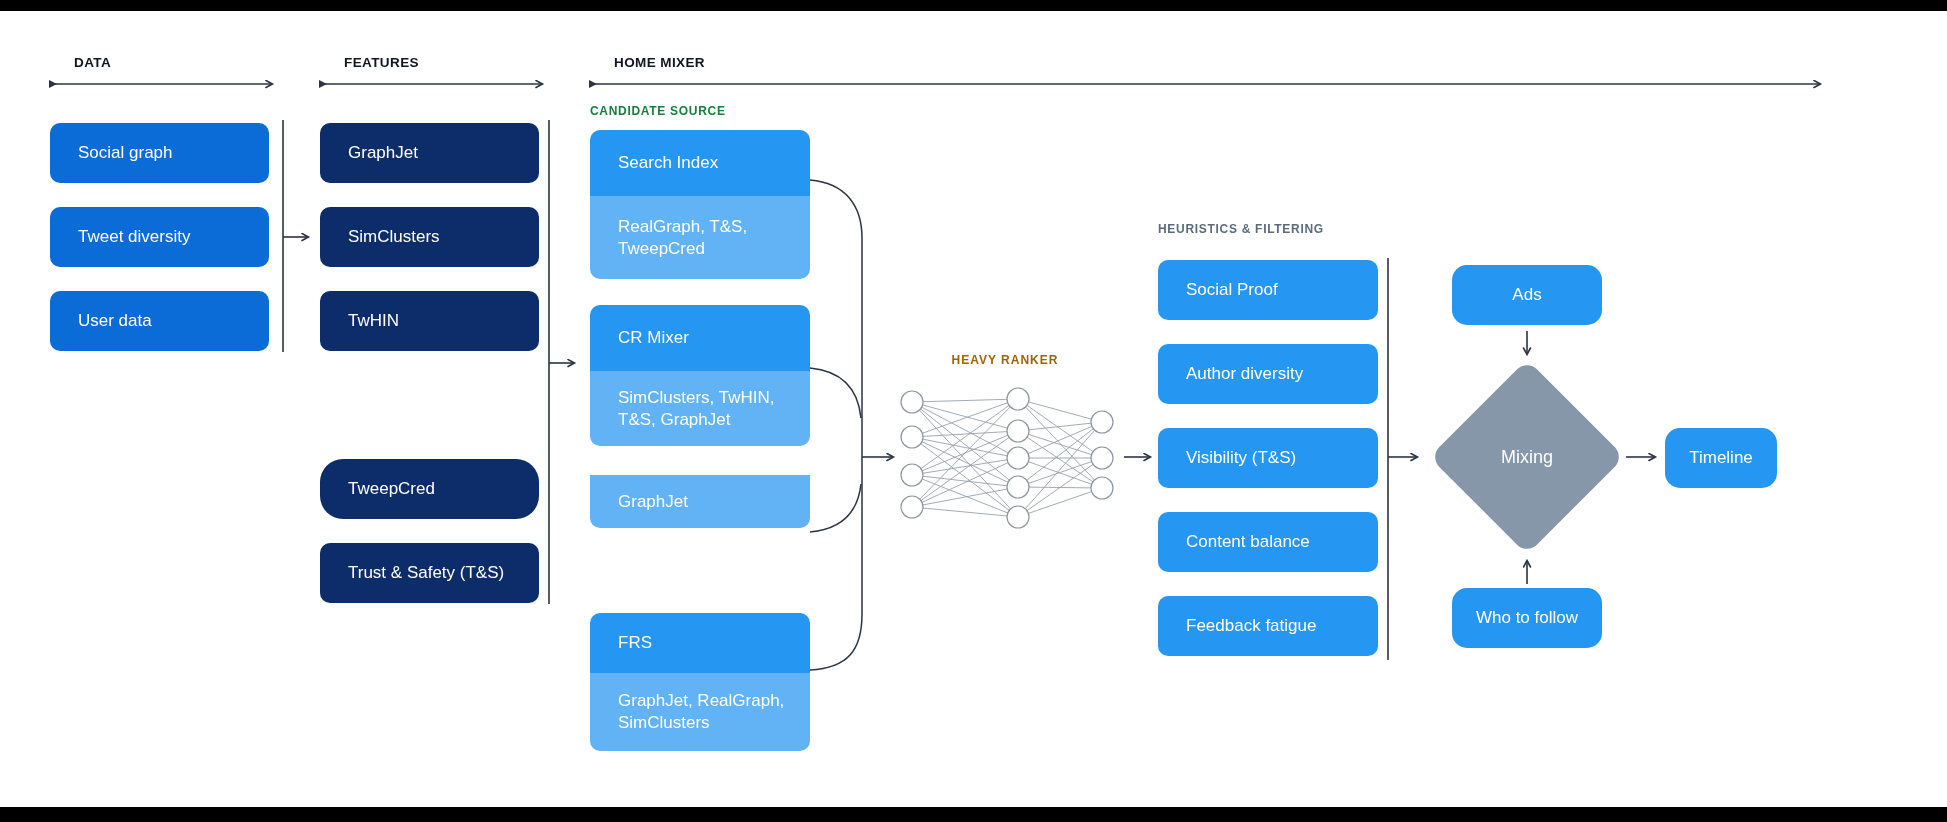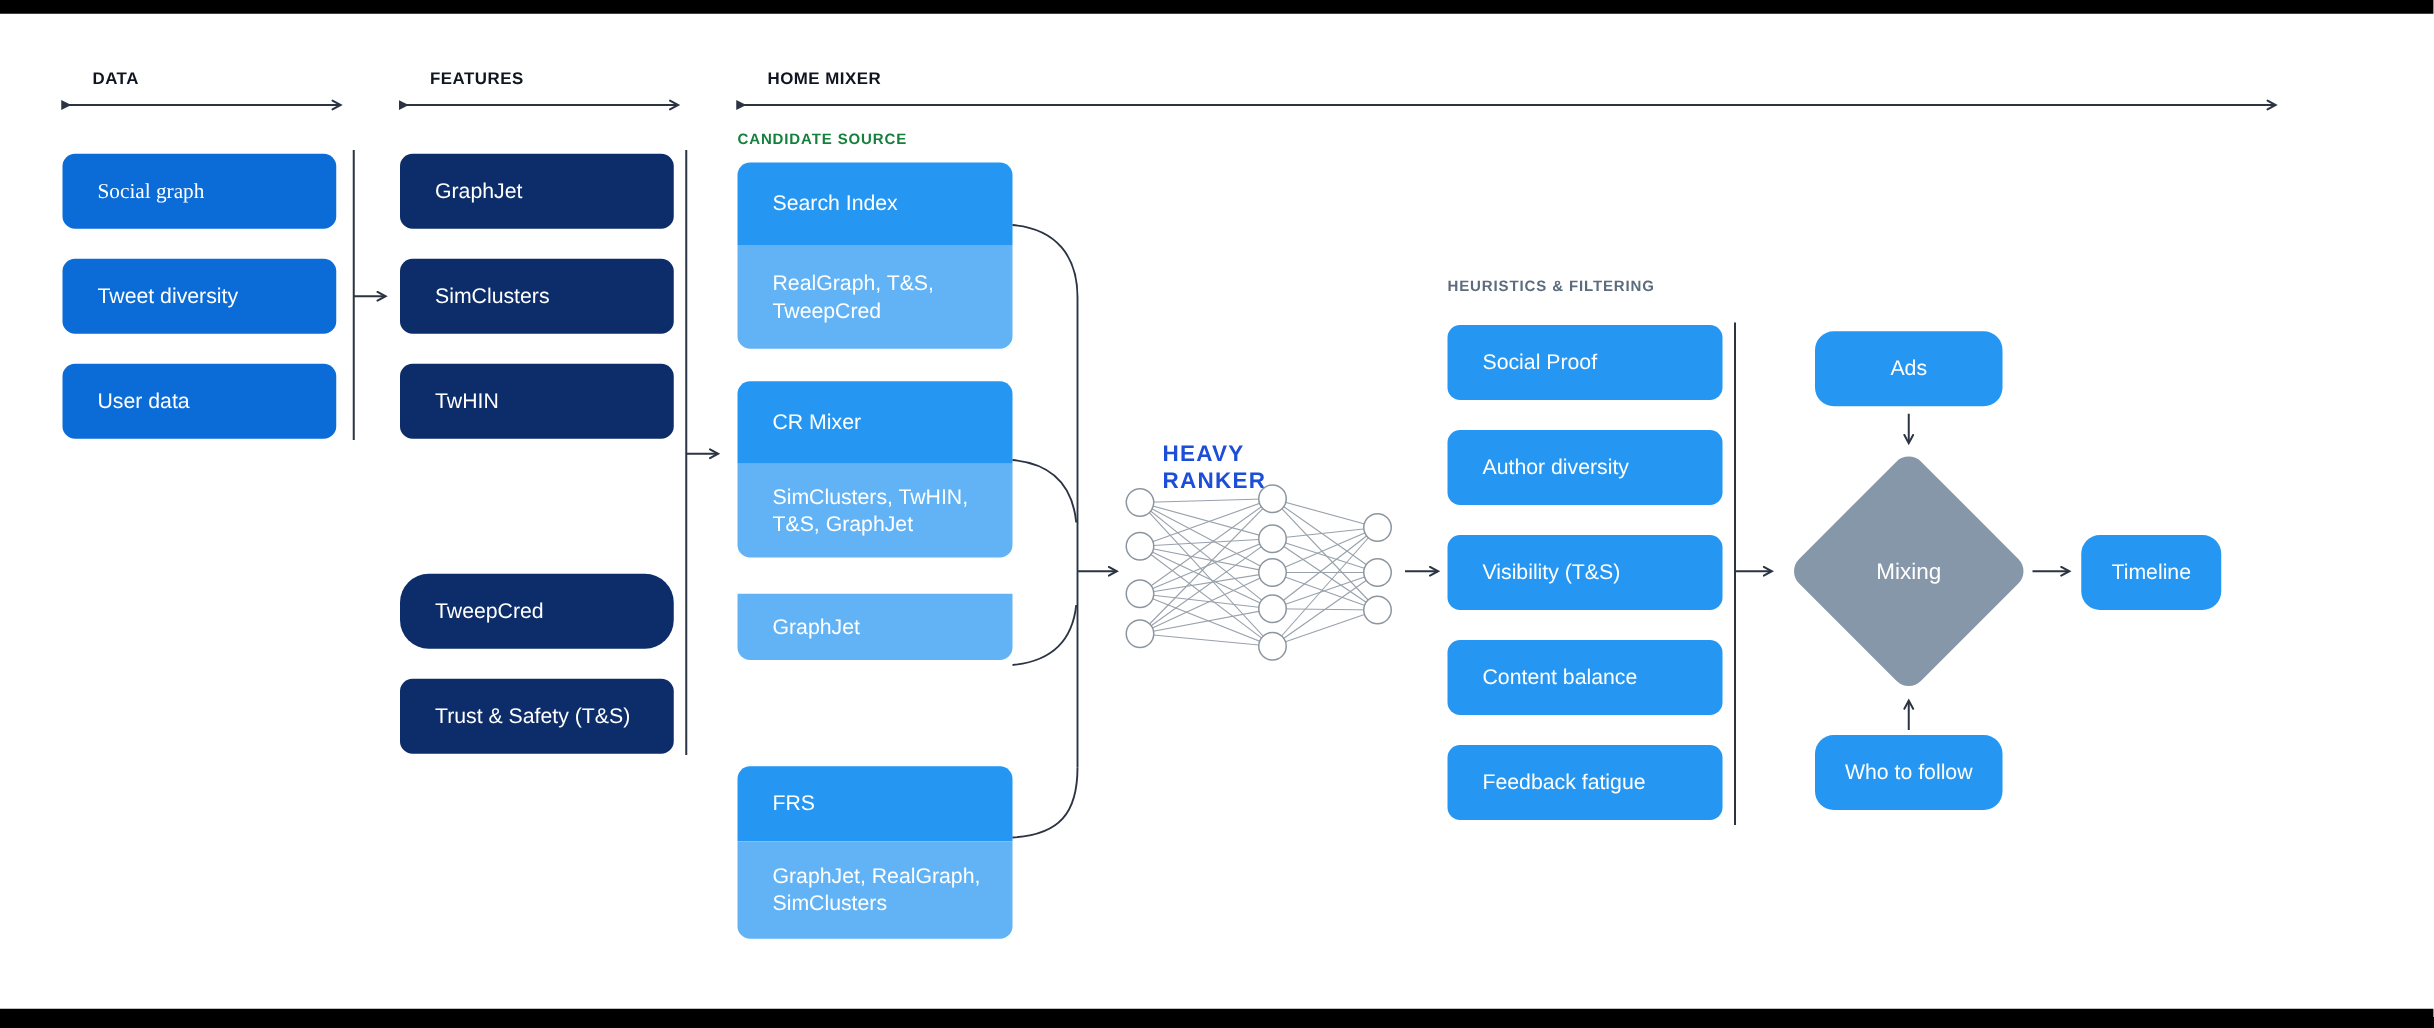--- a/index.html
+++ b/index.html
@@ -6,21 +6,21 @@
   .canvas{
     position:relative;width:1947px;height:822px;background:#ffffff;overflow:hidden;
     font-family:"Liberation Sans", sans-serif;
   }
   .letterbox{position:absolute;left:0;width:1947px;background:#000;}
   .letterbox.top{top:0;height:11px;}
   .letterbox.bottom{top:807px;height:15px;}
 
   .rail-label{position:absolute;font-size:13.5px;font-weight:700;color:#10161f;letter-spacing:.4px;padding-left:24px;}
   .sub-label{position:absolute;font-size:12px;font-weight:600;color:#15803d;letter-spacing:.7px;}
-  .hr-label{position:absolute;font-size:18px;font-weight:700;color:#1d4ed8;letter-spacing:1px;text-align:left;}
+  .hr-label{position:absolute;font-size:12px;font-weight:700;color:#a16207;letter-spacing:1px;text-align:center;}
 
   .box{position:absolute;border-radius:10px;color:#fff;font-size:17px;display:flex;align-items:center;box-sizing:border-box;}
   .pad{padding-left:28px;padding-right:18px;}
   .center{justify-content:center;border-radius:15px;}
   .data-blue{background:#0b6cd8;}
   .navy{background:#0c2d69;}
   .sky{background:#2597f3;}
 
   .cand{position:absolute;width:220px;color:#fff;font-size:17px;}
   .cand .top{background:#2597f3;border-radius:10px 10px 0 0;display:flex;align-items:center;padding-left:28px;box-sizing:border-box;}
@@ -40,21 +40,21 @@
   <div class="letterbox bottom"></div>
 
   <div class="rail-label" style="left:50px;top:55px;">DATA</div>
   <div class="rail-label" style="left:320px;top:55px;">FEATURES</div>
   <div class="rail-label" style="left:590px;top:55px;">HOME MIXER</div>
 
   <div class="sub-label" style="left:590px;top:104px;">CANDIDATE SOURCE</div>
   <div class="sub-label" style="left:1158px;top:222px;color:#5c6b7d;">HEURISTICS &amp; FILTERING</div>
   <div class="hr-label" style="left:930px;top:353px;width:150px;">HEAVY RANKER</div>
 
-  <div class="box data-blue pad" style="left:50px;top:123px;width:219px;height:60px;font-family:Liberation Serif, serif;">
+  <div class="box data-blue pad" style="left:50px;top:123px;width:219px;height:60px;">
       <span>Social graph</span>
     </div>
   <div class="box data-blue pad" style="left:50px;top:207px;width:219px;height:60px;">
       <span>Tweet diversity</span>
     </div>
   <div class="box data-blue pad" style="left:50px;top:291px;width:219px;height:60px;">
       <span>User data</span>
     </div>
 
   <div class="box navy pad" style="left:320px;top:123px;width:219px;height:60px;">

